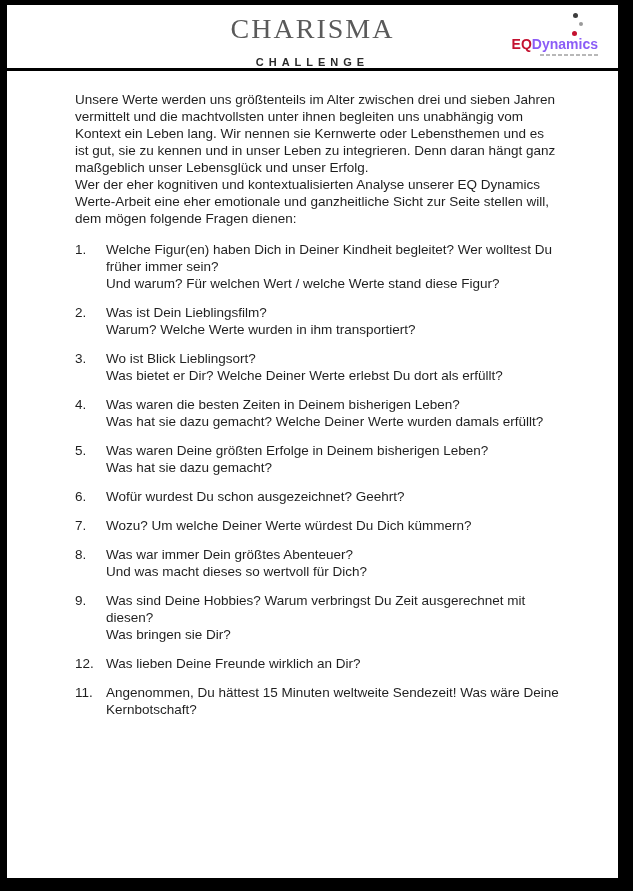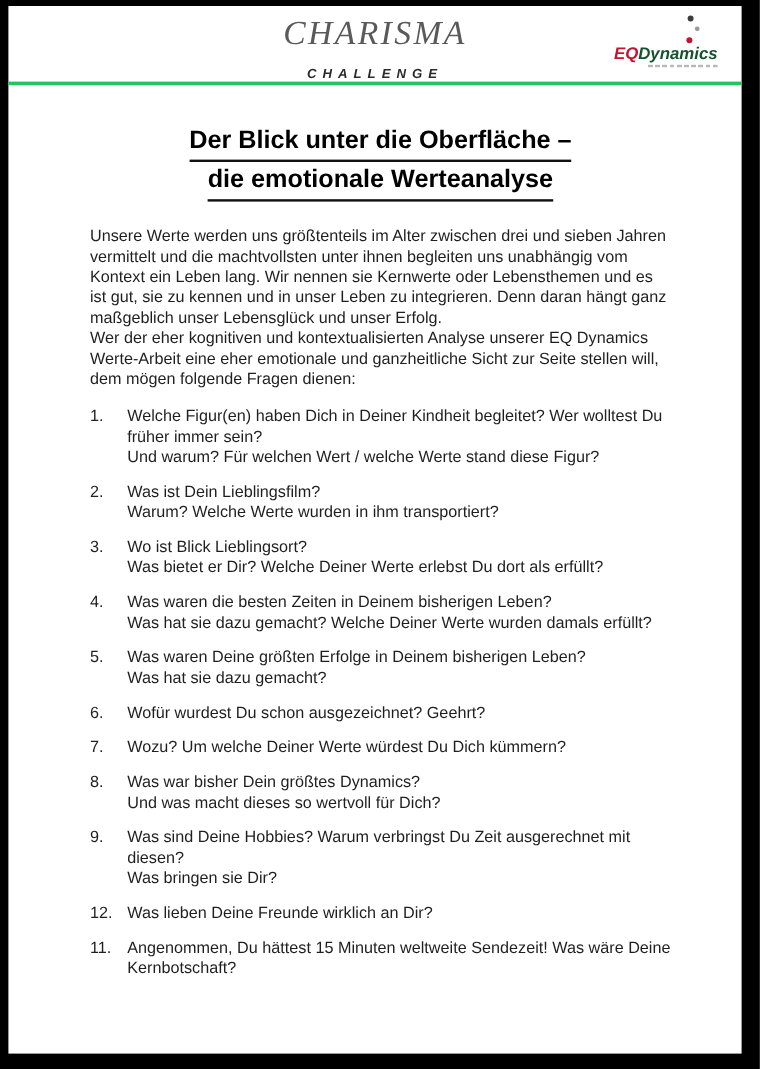--- a/index.html
+++ b/index.html
@@ -18,22 +18,21 @@
     left: 7px; top: 5px;
     width: 611px; height: 873px;
     background: #ffffff;
     overflow: hidden;
   }
 
   
   .doc-header {
     position: relative;
     height: 63px;
-    border-bottom: 3px solid #22c55e;
-    font-style: italic;
+    border-bottom: 3px solid #000000;
   }
   .brand {
     position: absolute; left: 0; right: 0; top: 9px;
     text-align: center;
   }
   .brand-title {
     font-family: "Liberation Serif", serif;
     font-size: 28px; line-height: 30px;
     letter-spacing: 2px;
     color: #5a5a5a;
@@ -52,21 +51,21 @@
   .logo .dot { position: absolute; border-radius: 50%; }
   .logo .dot-black { width: 5px; height: 5px; top: 4px;  right: 26px; background: #3c3c3c; }
   .logo .dot-gray  { width: 4px; height: 4px; top: 13px; right: 21px; background: #9a9a9a; }
   .logo .dot-red   { width: 5px; height: 5px; top: 22px; right: 27px; background: #c41230; }
   .logo-text {
     position: absolute; top: 28px; right: 6px;
     font-size: 14px; line-height: 15px; font-weight: 700;
     white-space: nowrap;
   }
   .logo-eq { color: #c41230; }
-  .logo-dynamics { color: #14532d; }
+  .logo-dynamics { color: #8b5cf6; }
   .logo-tagline {
     position: absolute; top: 45px; right: 6px;
     width: 58px; height: 2px;
     background: repeating-linear-gradient(90deg, #b8b8b8 0 4px, #ffffff 4px 6px);
   }
 
   
   .content {
     padding: 0 59px 0 68px;
     color: #1f1f1f;
@@ -121,24 +120,20 @@
         <span class="dot dot-gray"></span>
         <span class="dot dot-red"></span>
         <div class="logo-text">
           <span class="logo-eq">EQ</span><span class="logo-dynamics">Dynamics</span>
         </div>
         <div class="logo-tagline"></div>
       </div>
     </div>
 
     <div class="content">
-      <h1 class="doc-title">
-        <div class="title-line"><span class="title-line-inner">Der Blick unter die Oberfläche –</span></div>
-        <div class="title-line"><span class="title-line-inner">die emotionale Werteanalyse</span></div>
-      </h1>
 
       <div class="intro">
         <p>Unsere Werte werden uns größtenteils im Alter zwischen drei und sieben Jahren vermittelt und die machtvollsten unter ihnen begleiten uns unabhängig vom Kontext ein Leben lang. Wir nennen sie Kernwerte oder Lebensthemen und es ist gut, sie zu kennen und in unser Leben zu integrieren. Denn daran hängt ganz maßgeblich unser Lebensglück und unser Erfolg.</p>
         <p>Wer der eher kognitiven und kontextualisierten Analyse unserer EQ Dynamics Werte-Arbeit eine eher emotionale und ganzheitliche Sicht zur Seite stellen will, dem mögen folgende Fragen dienen:</p>
       </div>
 
       <ol class="questions">
   <li class="question">
     <span class="q-num">1.</span>
     <span class="q-text">
@@ -189,21 +184,21 @@
   <li class="question">
     <span class="q-num">7.</span>
     <span class="q-text">
               <div>Wozu? Um welche Deiner Werte würdest Du Dich kümmern?</div>
             </span>
   </li>
 
   <li class="question">
     <span class="q-num">8.</span>
     <span class="q-text">
-              <div>Was war bisher Dein größtes Dynamics?</div>
+              <div>Was war immer Dein größtes Abenteuer?</div>
               <div>Und was macht dieses so wertvoll für Dich?</div>
             </span>
   </li>
 
   <li class="question">
     <span class="q-num">9.</span>
     <span class="q-text">
               <div>Was sind Deine Hobbies? Warum verbringst Du Zeit ausgerechnet mit diesen?</div>
               <div>Was bringen sie Dir?</div>
             </span>

